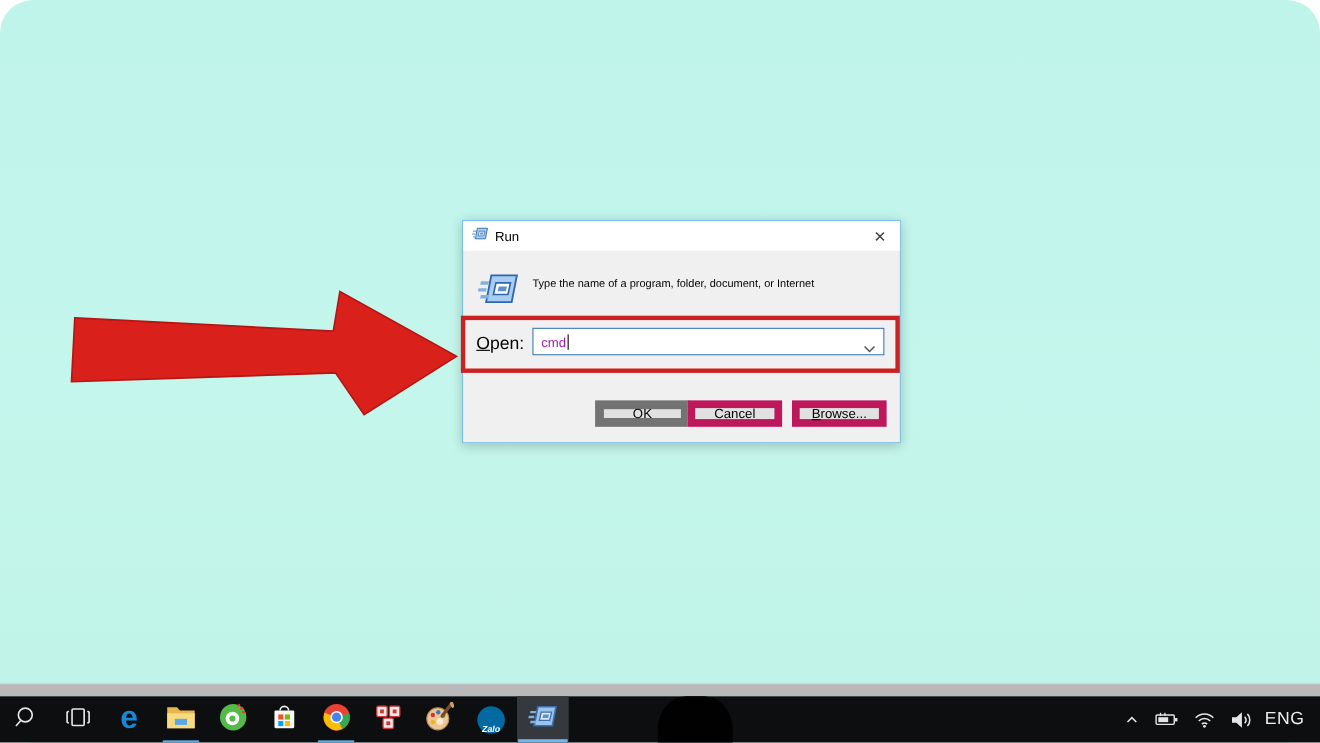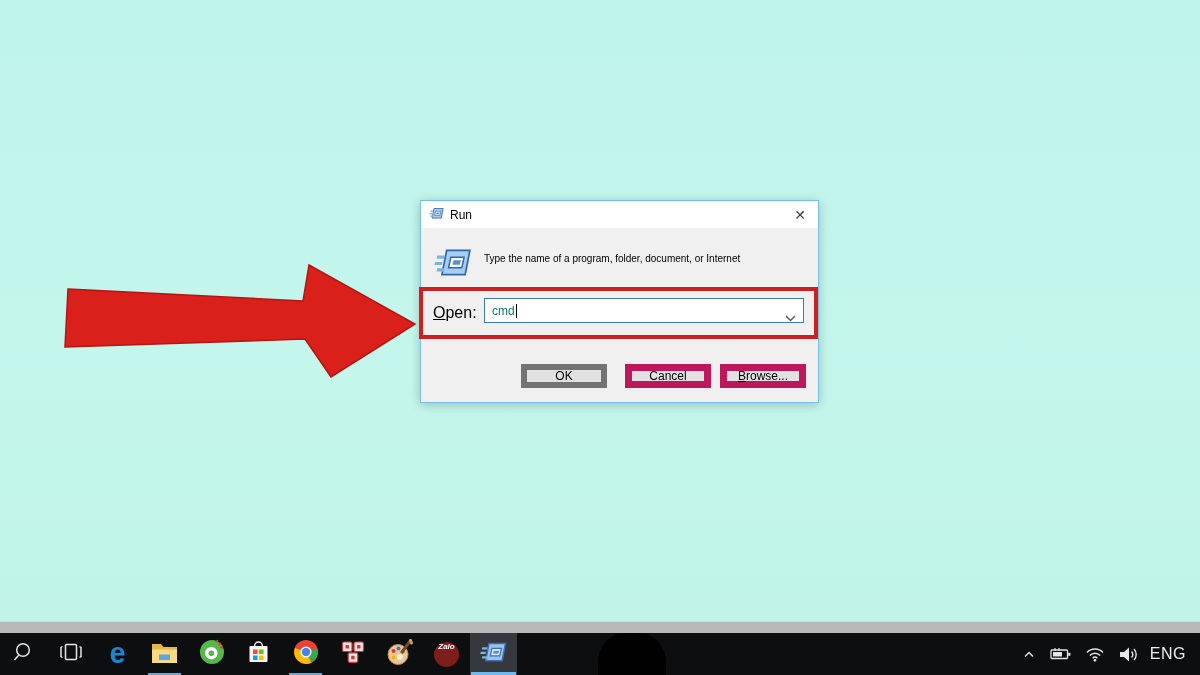--- a/index.html
+++ b/index.html
@@ -4,20 +4,21 @@
 <style>
   html,body{margin:0;padding:0;}
   body{
     width:1200px;height:675px;position:relative;overflow:hidden;
     font-family:"Liberation Sans",sans-serif;
     -webkit-font-smoothing:antialiased;
   }
   .desktop{
     position:absolute;inset:0;
     background:linear-gradient(180deg,#bff4ea 0%,#c4f6ec 55%,#c0f3e8 100%);
+    border-radius:30px;
   }
   
   .arrow-svg{position:absolute;left:0;top:0;width:1200px;height:675px;pointer-events:none;z-index:40;}
   .highlight-box{
     position:absolute;left:419px;top:287px;width:399px;height:52px;
     box-sizing:border-box;border:4px solid #cd2020;z-index:30;
   }
   
   .dialog{
     position:absolute;left:420px;top:200px;width:397px;height:201px;
@@ -35,29 +36,29 @@
     font-size:14px;color:#444;cursor:default;
   }
   .big-icon{position:absolute;left:13px;top:46px;}
   .desc{position:absolute;left:63px;top:50px;font-size:10px;color:#000;line-height:16px;white-space:nowrap;}
   .open-label{position:absolute;left:12px;top:103px;font-size:16px;color:#000;}
   .access-key{text-decoration:underline;}
   .combo{
     position:absolute;left:63px;top:97px;width:320px;height:25px;box-sizing:border-box;
     background:#fff;border:1px solid #3d7ab5;display:flex;align-items:center;padding-left:7px;
   }
-  .combo-text{font-size:12px;color:#0f766e;}
+  .combo-text{font-size:12px;color:#a21caf;}
   .caret{display:inline-block;width:1px;height:14px;background:#000;margin-left:1px;}
   .combo-chevron{position:absolute;right:7px;top:9px;}
   .btn{
     position:absolute;top:163px;width:86px;height:24px;box-sizing:border-box;
     background:#e1e1e1;border:7px solid #be185d;font-size:12px;color:#000;
     display:flex;align-items:center;justify-content:center;cursor:default;
   }
-  .btn-ok{left:100px;border:6px solid #737373;}
+  .btn-ok{left:120px;border:8px solid #737373;}
   .btn-cancel{left:204px;}
   .btn-browse{left:299px;}
   
   .gray-band{
     position:absolute;left:0;right:0;top:621px;height:12px;
     background:#b9b9b9;border-top:1px solid #d8d8d8;box-sizing:border-box;z-index:50;
   }
   .taskbar{
     position:absolute;left:0;right:0;top:633px;height:42px;background:#0d0e10;
     display:flex;align-items:stretch;z-index:60;
@@ -70,22 +71,22 @@
     position:relative;width:47px;height:42px;display:flex;align-items:center;justify-content:center;
     flex:none;
   }
   .tb-btn.running::after{
     content:"";position:absolute;bottom:0;left:7px;right:7px;height:2px;background:#5ea9e3;
   }
   .tb-btn.active{background:#35393d;}
   .tb-btn.active::after{left:1px;right:1px;height:3px;background:#6fb8ef;}
   .edge-e{font-size:29px;font-weight:bold;color:#1788d8;line-height:1;transform:translateY(-1px);}
   .zalo-circle{
-    width:25px;height:25px;border-radius:50%;background:#7f1d1d;
-    display:flex;align-items:flex-start;justify-content:center;
+    width:25px;height:25px;border-radius:50%;background:#0369a1;
+    display:flex;align-items:flex-end;justify-content:center;
   }
   .zalo-text{color:#fff;font-size:8px;font-weight:bold;font-style:italic;}
   .tray{
     margin-left:auto;display:flex;align-items:center;gap:5px;padding-right:10px;
   }
   .tray-item{height:42px;display:flex;align-items:center;justify-content:center;padding:0 4px;}
   .lang{color:#eee;font-size:16px;letter-spacing:.5px;padding-left:3px;}
 </style>
 </head>
 <body>

